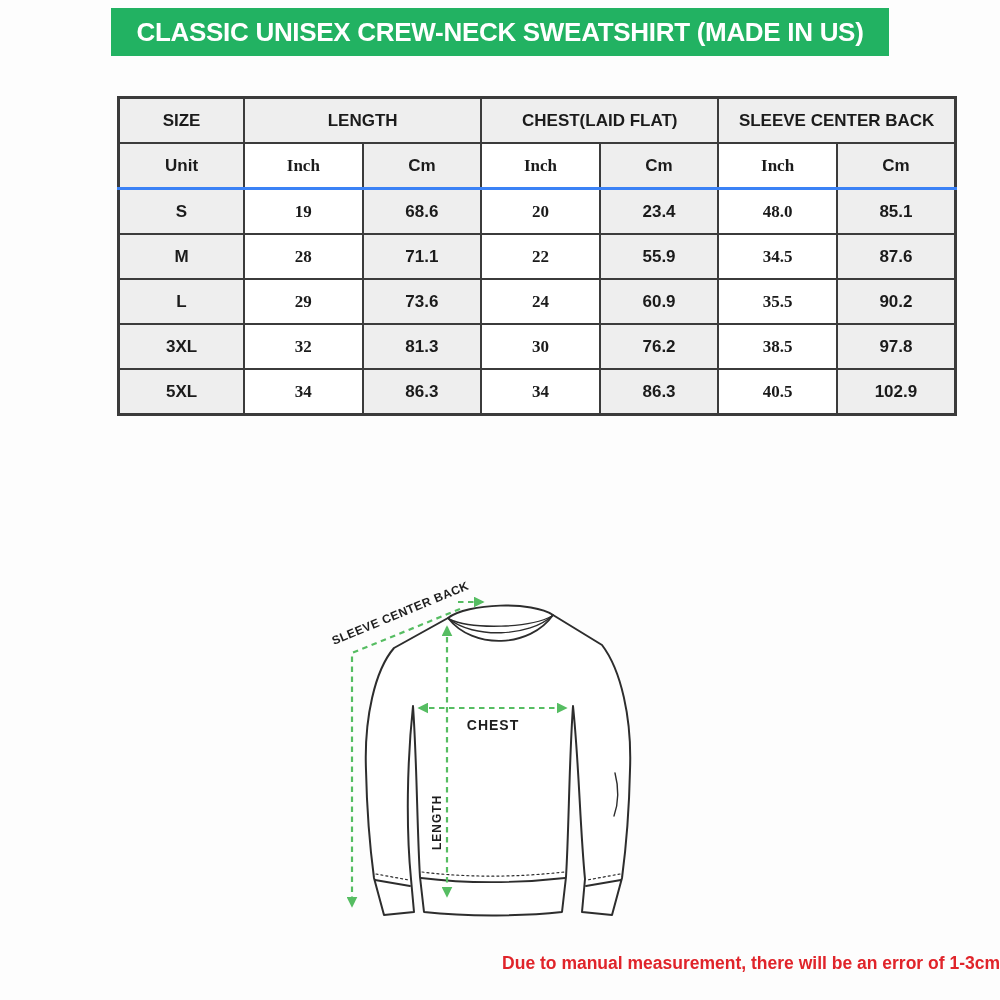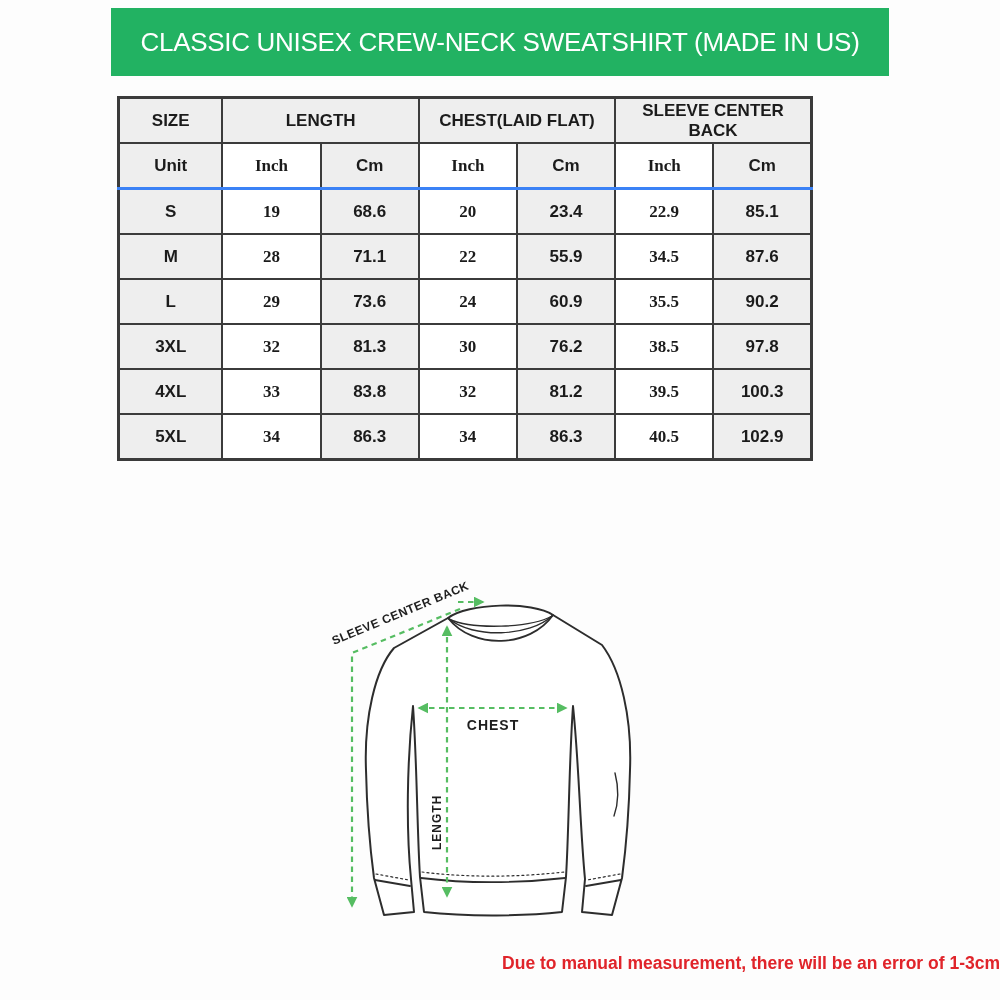--- a/index.html
+++ b/index.html
@@ -1,27 +1,27 @@
 <!DOCTYPE html>
 <html><head>
 <meta charset="utf-8">
 <style>
   html,body{margin:0;padding:0;}
   body{
     width:1000px;height:1000px;background:#fdfdfd;position:relative;
     font-family:"Liberation Sans", sans-serif;
   }
   .banner{
-    position:absolute;left:111px;top:8px;width:778px;height:68px;
+    position:absolute;left:111px;top:8px;width:778px;height:48px;
     background:#22b262;color:#ffffff;
     display:flex;align-items:center;justify-content:center;
-    font-weight:normal;font-size:26px;letter-spacing:-0.3px;white-space:nowrap;
+    font-weight:bold;font-size:26px;letter-spacing:-0.3px;white-space:nowrap;
   }
   table.size-chart{
-    position:absolute;left:117px;top:96px;width:696px;
+    position:absolute;left:117px;top:96px;width:840px;
     border-collapse:collapse;table-layout:fixed;
     border:3px solid #3b3b3b;
     padding-left:32px;
   }
   .size-chart th,.size-chart td{
     border:2px solid #3b3b3b;height:43px;padding:0;
     text-align:center;vertical-align:middle;
     font-weight:bold;font-size:17px;color:#1b1b1b;
   }
   .size-chart tr.unit-row th{border-bottom:3px solid #3b82f6;}
@@ -69,21 +69,21 @@
       <th class="g">Cm</th>
       <th class="w">Inch</th>
       <th class="g">Cm</th>
     </tr>
     <tr>
       <td class="g">S</td>
       <td class="w">19</td>
       <td class="g">68.6</td>
       <td class="w">20</td>
       <td class="g">23.4</td>
-      <td class="w">22.9</td>
+      <td class="w">48.0</td>
       <td class="g">85.1</td>
     </tr>
     <tr>
       <td class="g">M</td>
       <td class="w">28</td>
       <td class="g">71.1</td>
       <td class="w">22</td>
       <td class="g">55.9</td>
       <td class="w">34.5</td>
       <td class="g">87.6</td>
@@ -98,29 +98,20 @@
       <td class="g">90.2</td>
     </tr>
     <tr>
       <td class="g">3XL</td>
       <td class="w">32</td>
       <td class="g">81.3</td>
       <td class="w">30</td>
       <td class="g">76.2</td>
       <td class="w">38.5</td>
       <td class="g">97.8</td>
-    </tr>
-    <tr>
-      <td class="g">4XL</td>
-      <td class="w">33</td>
-      <td class="g">83.8</td>
-      <td class="w">32</td>
-      <td class="g">81.2</td>
-      <td class="w">39.5</td>
-      <td class="g">100.3</td>
     </tr>
     <tr>
       <td class="g">5XL</td>
       <td class="w">34</td>
       <td class="g">86.3</td>
       <td class="w">34</td>
       <td class="g">86.3</td>
       <td class="w">40.5</td>
       <td class="g">102.9</td>
     </tr>

